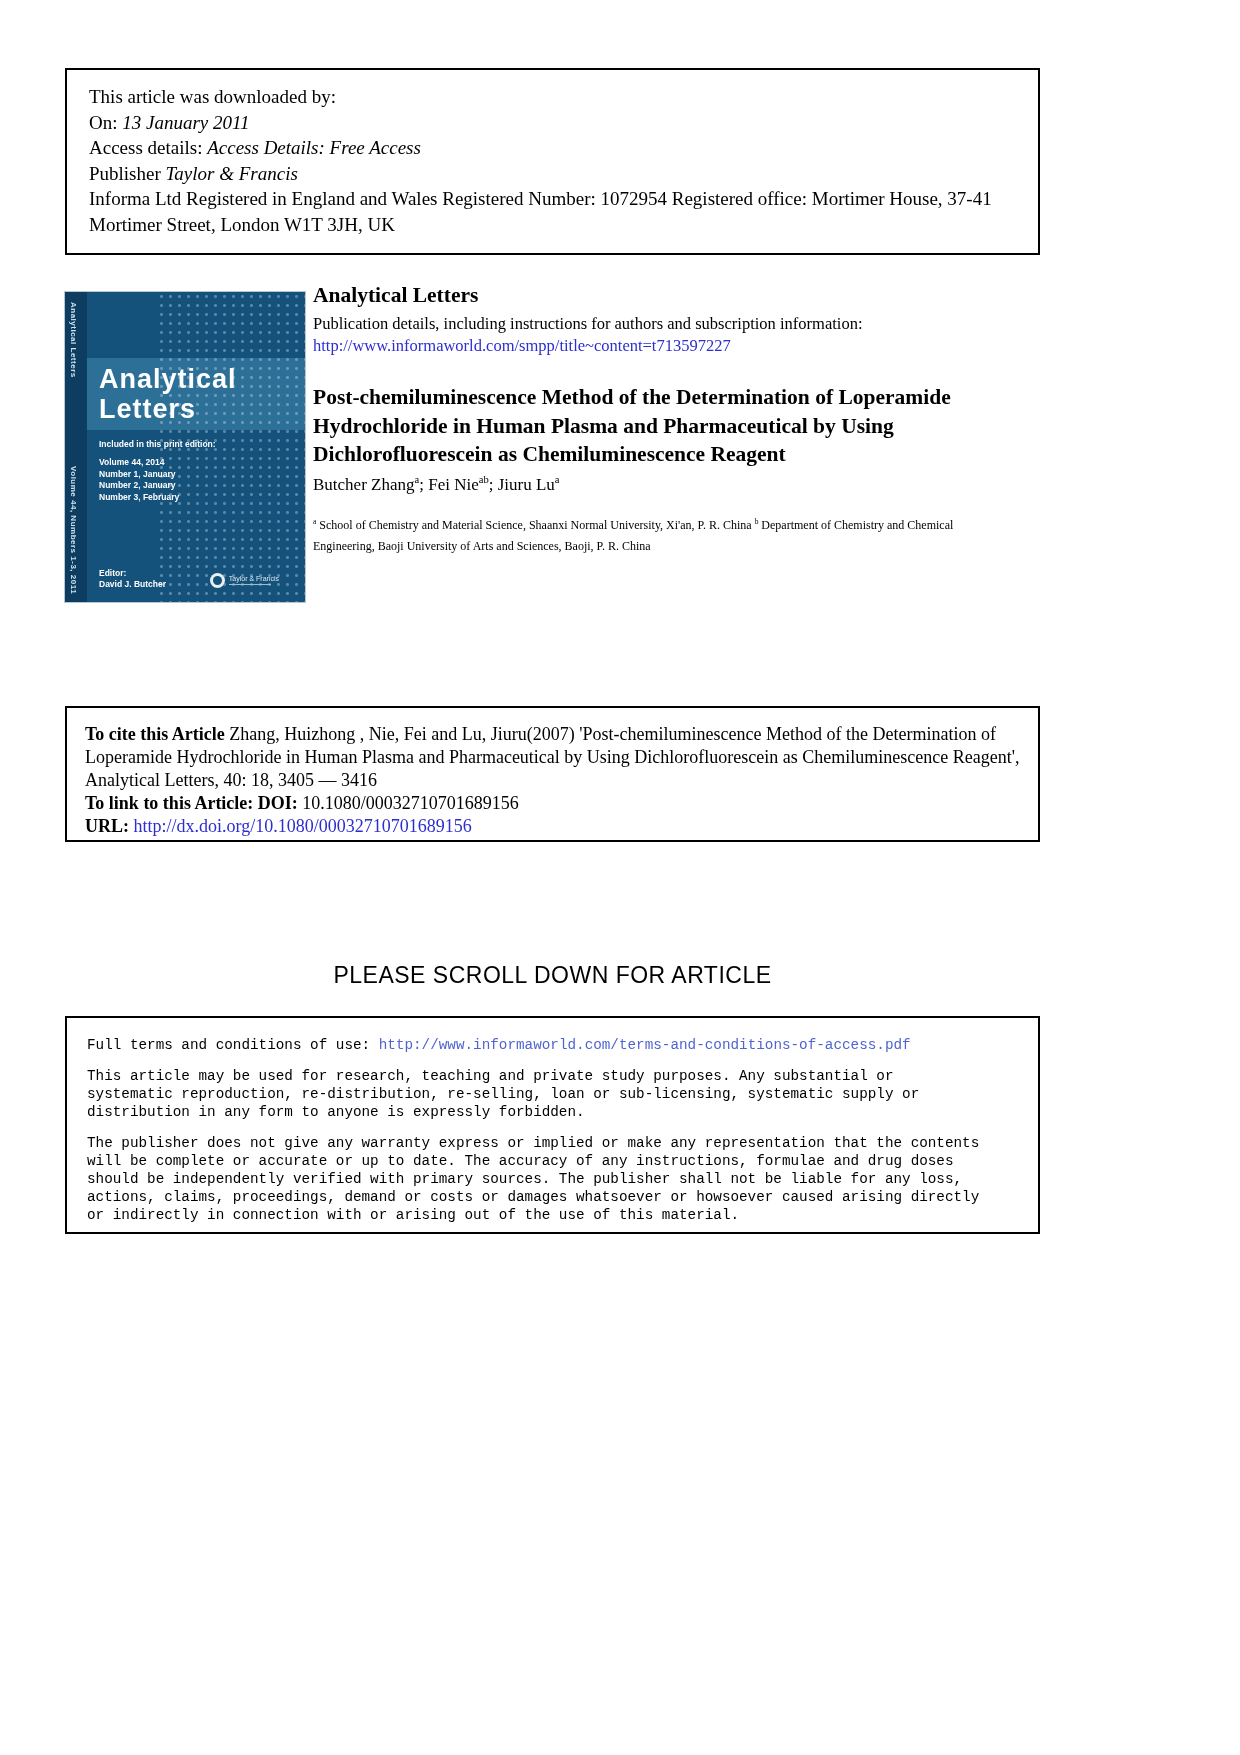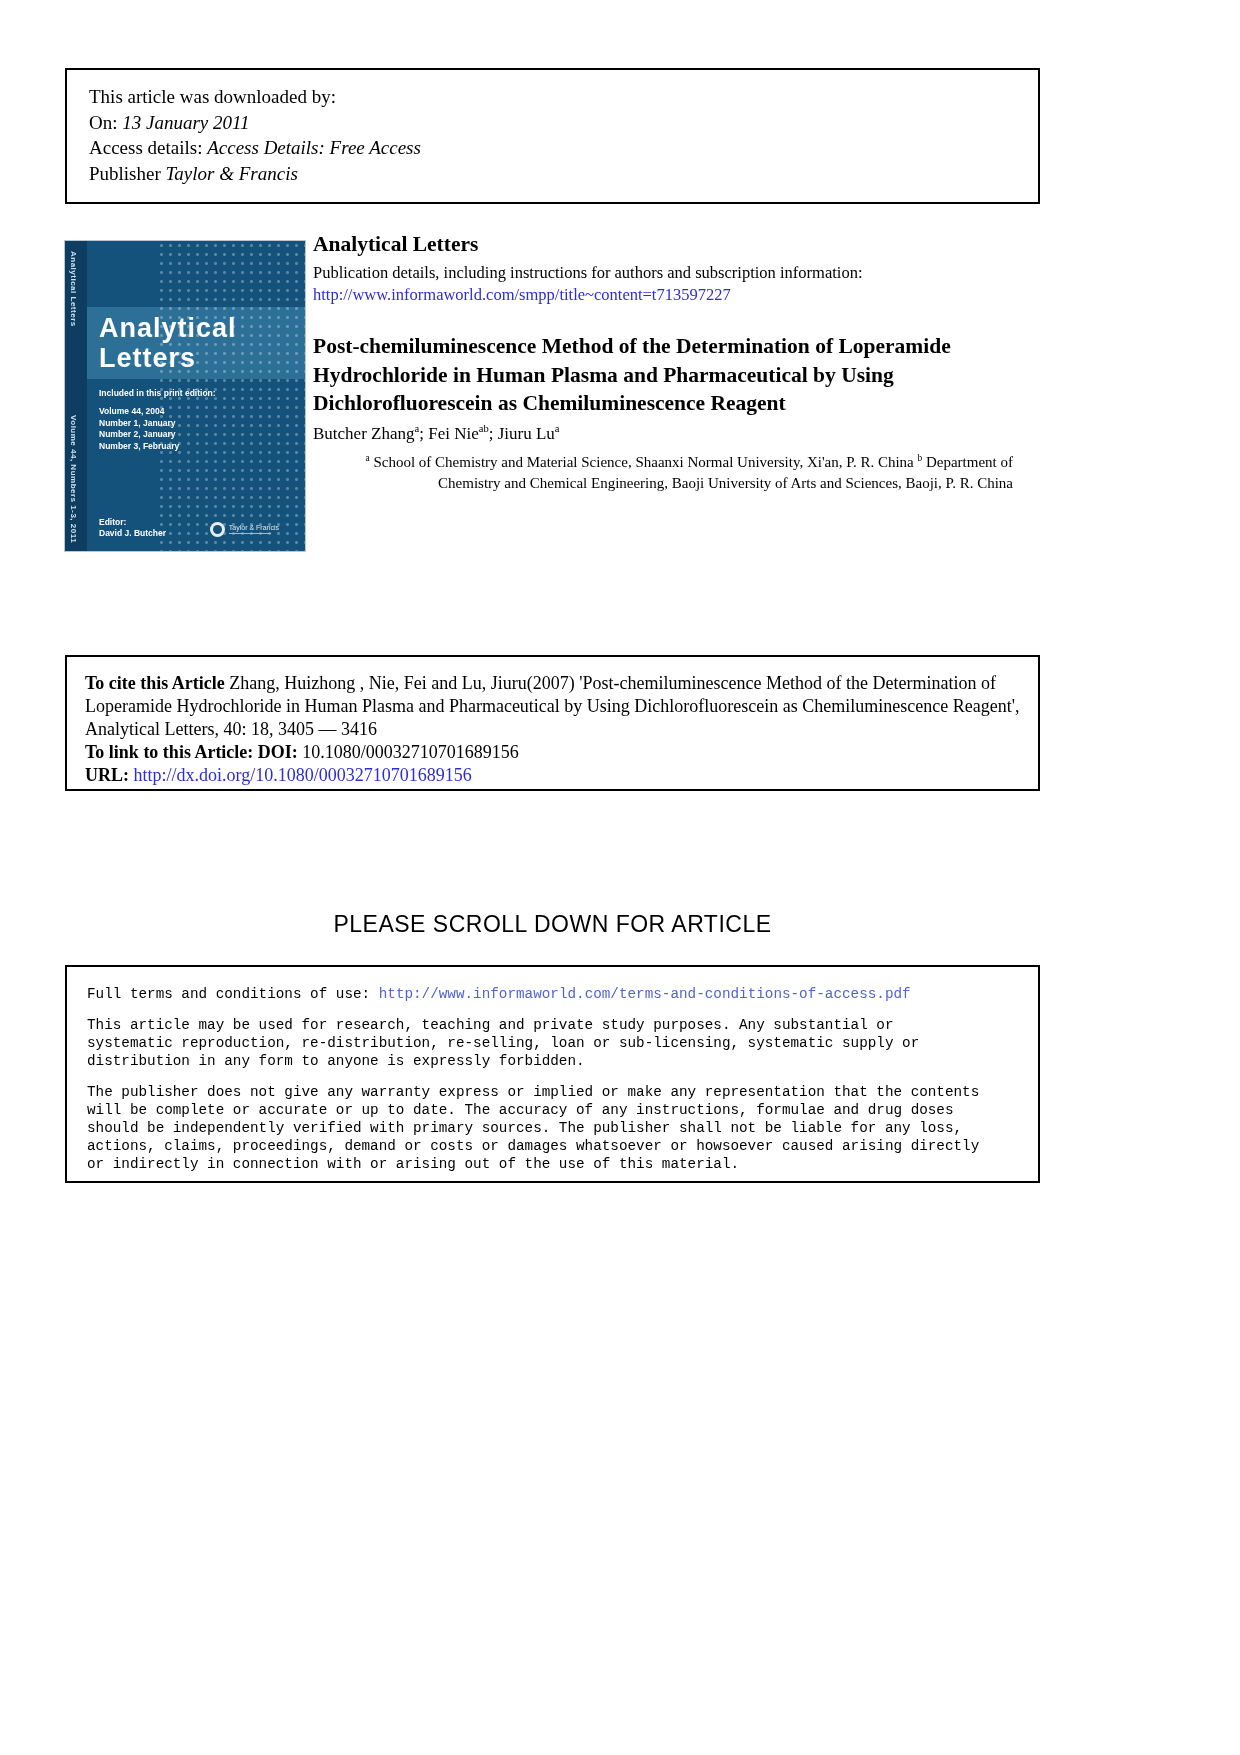--- a/index.html
+++ b/index.html
@@ -46,21 +46,21 @@
 
   
   .journal-text { margin-left:8px; padding-top:6px; width:710px; }
   .journal-name { font-size:21.5px; font-weight:bold; margin-bottom:5px; }
   .pub-details { font-size:16.5px; line-height:21.5px; }
   .lnk { color:#2d2dd0; text-decoration:none; cursor:pointer; }
   .mono-lnk { color:#5064cf; text-decoration:none; cursor:pointer; }
 
   .article-title { margin-top:27px; font-size:21.5px; font-weight:bold; line-height:28.5px; width:700px; }
   .authors { margin-top:6px; font-size:17px; }
-  .affil { margin-top:8px; font-size:15px; line-height:21.5px; width:700px;text-align:right; }
+  .affil { margin-top:20px; font-size:12px; line-height:21.5px; width:700px; }
   sup { font-size:0.62em; vertical-align:super; line-height:0; }
 
   
   .cite-box { margin-top:104px; padding:15px 18px 2px 18px; font-size:18px; line-height:23px; }
   .b { font-weight:bold; }
 
   
   .scroll-notice { margin-top:120px; text-align:center;
     font-family:"Liberation Sans",sans-serif; font-size:23px; letter-spacing:0.5px; }
 
@@ -73,38 +73,39 @@
 </head>
 <body>
 
 <div class="content">
 
   <div class="box top-box">
     <div><span>This article was downloaded by:</span></div>
     <div><span>On: </span><span class="it">13 January 2011</span></div>
     <div><span>Access details: </span><span class="it">Access Details: Free Access</span></div>
     <div><span>Publisher </span><span class="it">Taylor &amp; Francis</span></div>
+    <div><span>Informa Ltd Registered in England and Wales Registered Number: 1072954 Registered office: Mortimer House, 37-41 Mortimer Street, London W1T 3JH, UK</span></div>
   </div>
 
   <div class="journal-row">
 
     <div class="cover">
       <div class="cover-band"></div>
       <div class="cover-dots"></div>
       <div class="cover-spine">
         <div class="spine-txt spine-top">Analytical Letters</div>
         <div class="spine-txt spine-bottom">Volume 44, Numbers 1-3, 2011</div>
       </div>
       <div class="cover-title">
         <div>Analytical</div>
         <div>Letters</div>
       </div>
       <div class="cover-included">Included in this print edition:</div>
       <div class="cover-editions">
-        <div>Volume 44, 2004</div>
+        <div>Volume 44, 2014</div>
         <div>Number 1, January</div>
         <div>Number 2, January</div>
         <div>Number 3, February</div>
       </div>
       <div class="cover-editor">
         <div>Editor:</div>
         <div>David J. Butcher</div>
       </div>
       <div class="cover-logo">
         <div class="logo-circle"></div>

